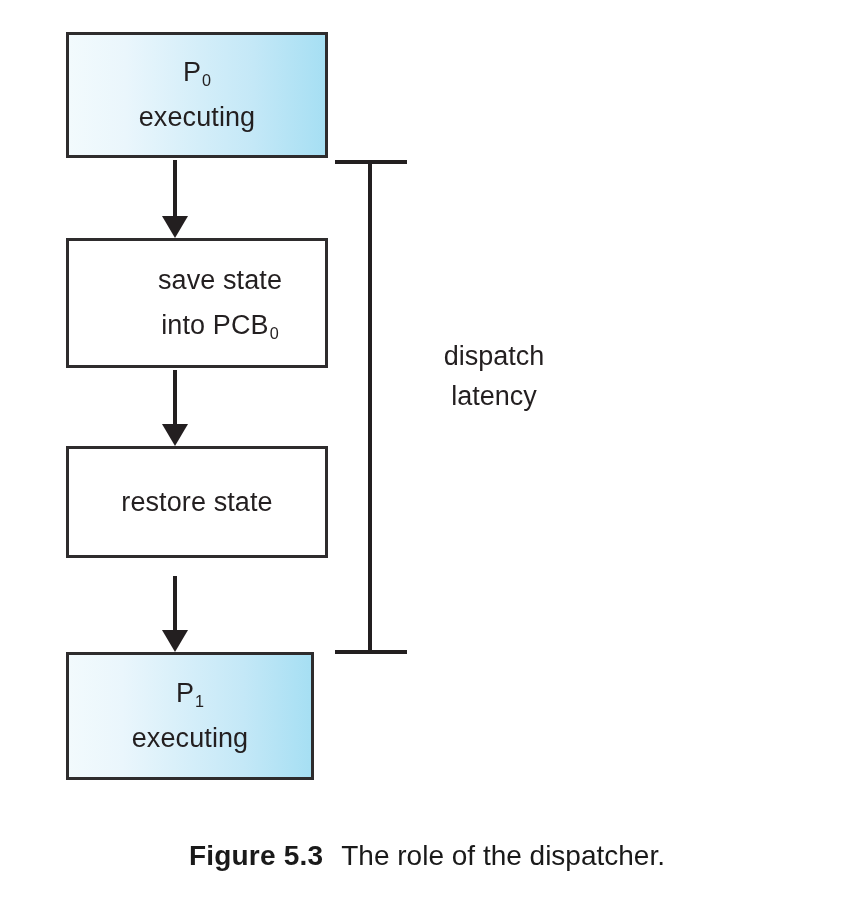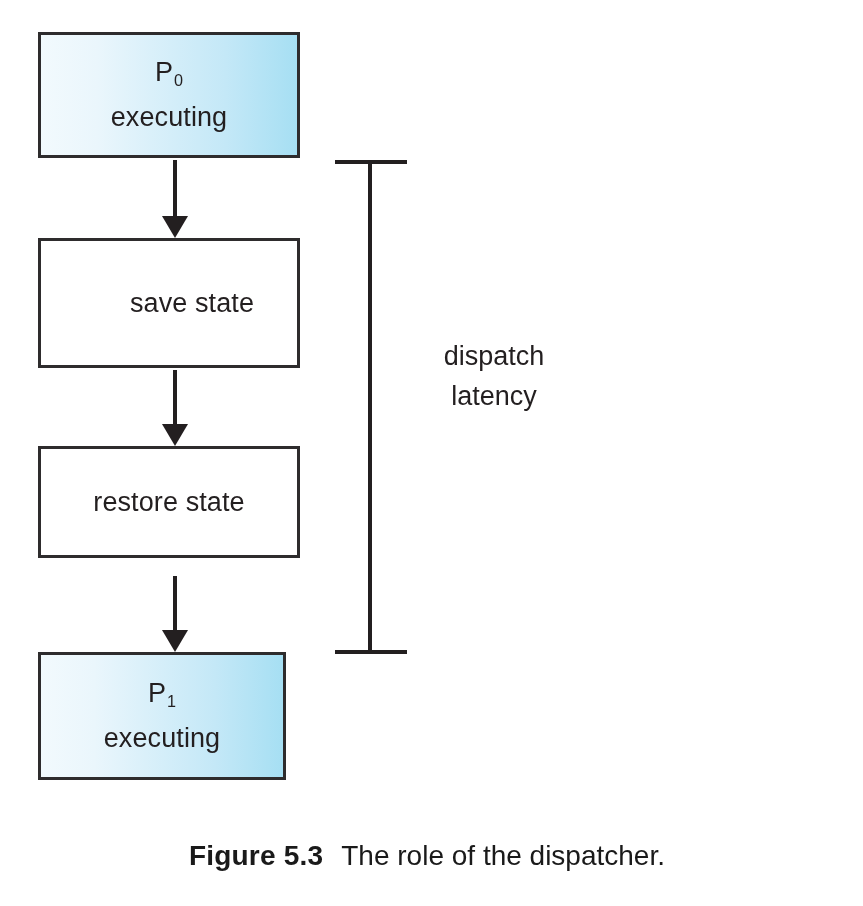--- a/index.html
+++ b/index.html
@@ -27,20 +27,21 @@
   
   .node-box {
     position: absolute;
     box-sizing: border-box;
     border: 3px solid #2e2c2d;
     display: flex;
     flex-direction: column;
     align-items: center;
     justify-content: center;
     text-align: center;
+    margin-left: 28px;
   }
   .node-box.plain {
     background: #ffffff;
   }
   .node-box.shaded {
     background: linear-gradient(to right, #f2fafd 0%, #eaf6fc 22%, #c4e8f7 72%, #a6dff3 100%);
   }
 
   .node-line {
     font-size: 27px;
@@ -163,20 +164,21 @@
     <span class="node-line">executing</span>
   </div>
 
   <div class="flow-arrow" id="arrow-1">
     <div class="shaft"></div>
     <div class="head"></div>
   </div>
 
   <div class="node-box plain" id="box-save-state">
     <span class="node-line">save state</span>
+    <span class="node-line"><span>into PCB</span><sub>0</sub></span>
   </div>
 
   <div class="flow-arrow" id="arrow-2">
     <div class="shaft"></div>
     <div class="head"></div>
   </div>
 
   <div class="node-box plain" id="box-restore-state">
     <span class="node-line">restore state</span>
   </div>

